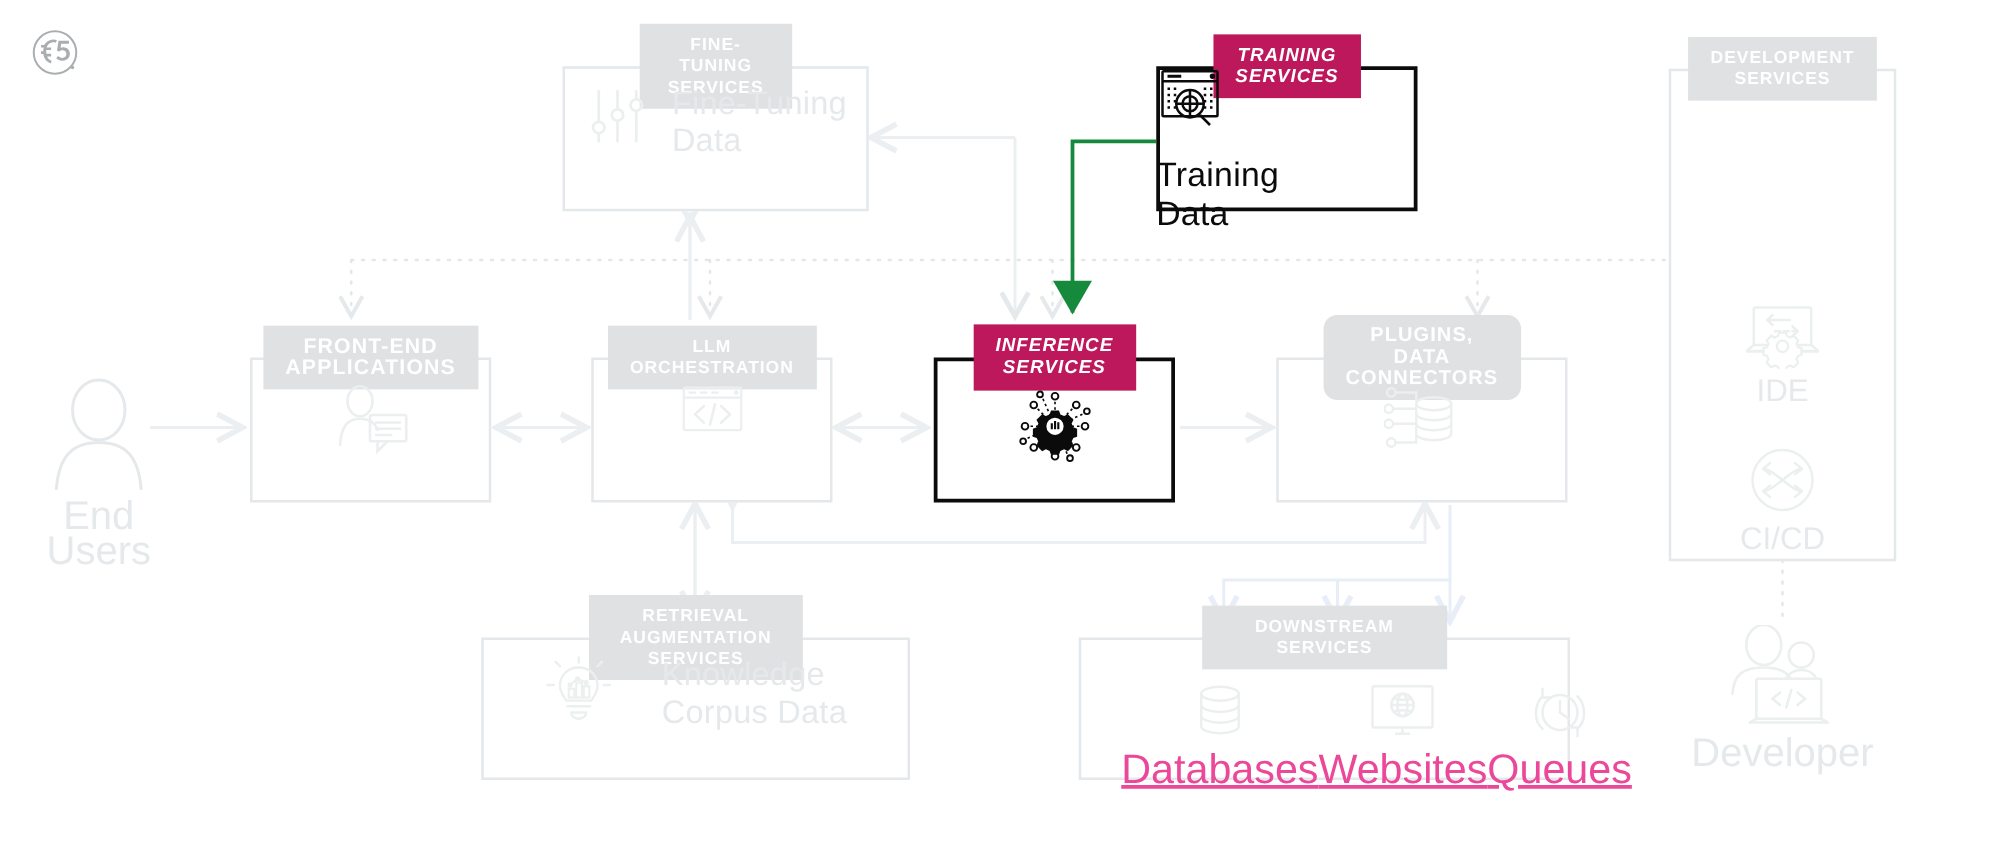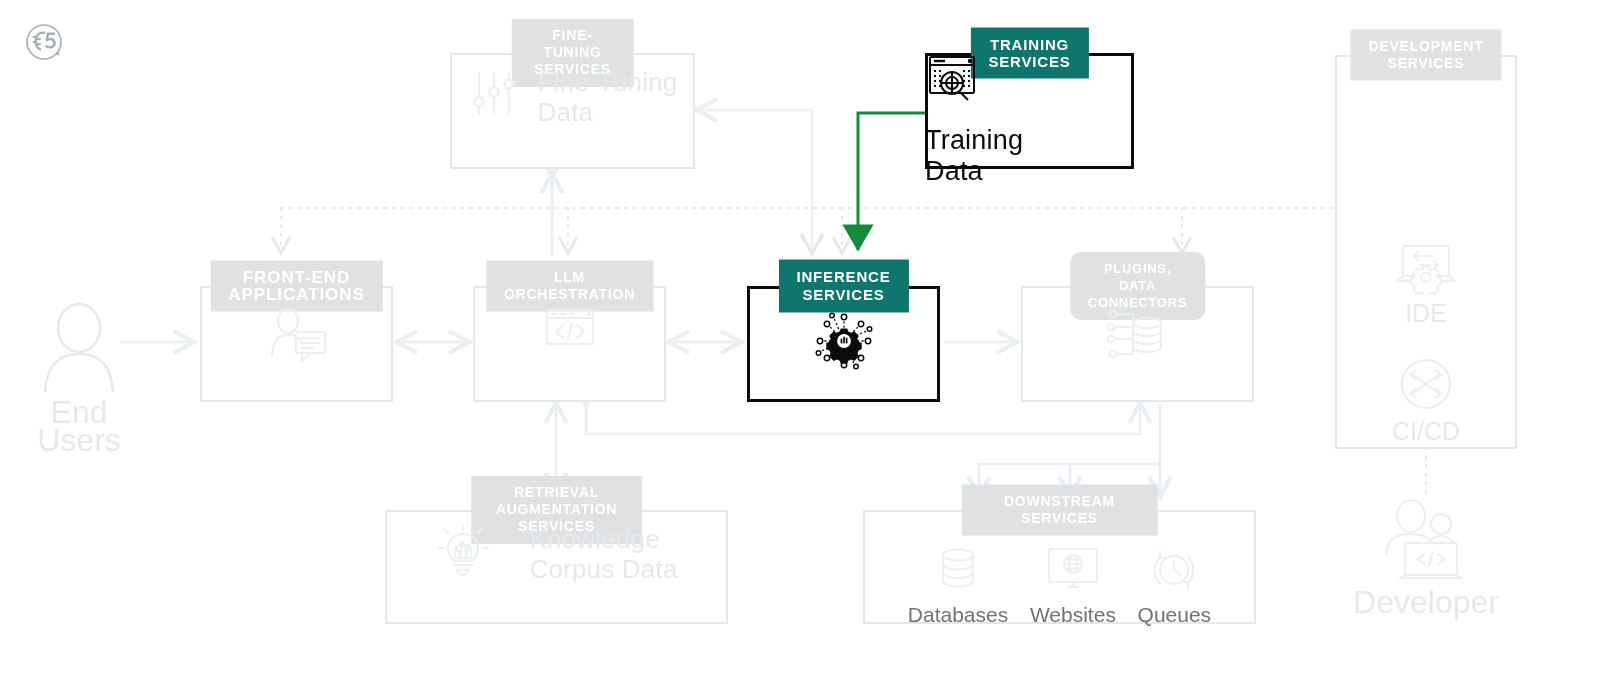--- a/index.html
+++ b/index.html
@@ -22,21 +22,21 @@
 
   .hdr{
     position:absolute;top:0;left:50%;transform:translate(-50%,-50%);
     background:#e0e1e3;color:#ffffff;
     font-weight:bold;font-size:15px;letter-spacing:.055em;
     line-height:17px;text-align:center;
     padding:8px 18px 9px 18px;white-space:pre-line;
     font-stretch:condensed;
     transform-origin:center;
   }
-  .hdr.black{background:#0f766e;color:#ffffff;}
+  .hdr.black{background:#be185d;color:#ffffff;font-style:italic;}
 
   .body{
     position:absolute;left:0;right:0;top:0;bottom:0;
     display:flex;align-items:flex-start;justify-content:center;gap:18px;
   }
   .ico{flex:0 0 auto;display:block;}
   .lbl{
     color:#e6e9eb;font-size:26px;line-height:30px;white-space:pre-line;
     letter-spacing:.2px;
   }
@@ -46,21 +46,21 @@
   .fig{position:absolute;display:flex;flex-direction:column;align-items:center;}
   .fig .cap{color:#e6e9eb;font-size:32px;line-height:28px;margin-top:6px;text-align:center;white-space:pre-line;}
 
   
   .devitem{position:absolute;left:0;right:0;display:flex;flex-direction:column;align-items:center;}
   .devitem .cap{color:#e6e9eb;font-size:25px;line-height:29px;text-align:center;white-space:pre-line;margin-top:4px;}
 
   
   .dsrow{position:absolute;left:0;right:0;top:42px;bottom:0;display:flex;align-items:center;justify-content:space-around;padding:0 34px;}
   .dscell{display:flex;flex-direction:column;align-items:center;}
-  .dscell .cap{color:#737373;font-size:21px;line-height:28px;margin-top:8px;}
+  .dscell .cap{color:#ec4899;font-size:33px;line-height:28px;margin-top:8px;text-decoration:underline;}
 
   .logo{position:absolute;left:24px;top:22px;}
 </style>
 </head>
 <body>
 
 <div class="stage">
 
   <div class="logo">
     <svg width="40" height="42" viewBox="0 0 40 42" aria-hidden="true">
@@ -295,21 +295,21 @@
             <rect x="-0.8" y="-4.2" width="1.7" height="6.6"></rect>
             <rect x="1.8" y="-3.2" width="1.7" height="5.6"></rect>
           </g>
         </g>
       </svg>
     </div>
   </div>
 
   <div class="node dim" style="left:1021px;top:286px;width:233px;height:116px;">
     <div class="frame"></div>
-    <div class="hdr" style="font-size:13px;line-height:17px;border-radius:11px;">PLUGINS,
+    <div class="hdr" style="font-size:16px;line-height:17px;border-radius:11px;">PLUGINS,
 DATA CONNECTORS</div>
     <div class="body" style="top:22px;">
       <svg class="ico" width="62" height="54" viewBox="0 0 62 54">
         <g fill="none" stroke="#ecefef" stroke-width="1.9">
           <ellipse cx="40" cy="15" rx="14" ry="5.2"></ellipse>
           <path d="M26,15 L26,39 C26,42 32.3,44.2 40,44.2 C47.7,44.2 54,42 54,39 L54,15"></path>
           <path d="M26,23 C26,26 32.3,28.2 40,28.2 C47.7,28.2 54,26 54,23"></path>
           <path d="M26,31 C26,34 32.3,36.2 40,36.2 C47.7,36.2 54,34 54,31"></path>
           <circle cx="6" cy="6" r="3.4"></circle>
           <circle cx="4" cy="19" r="3.4"></circle>

